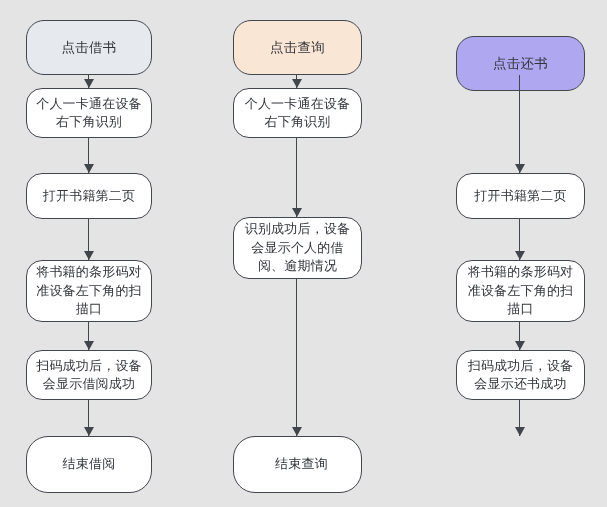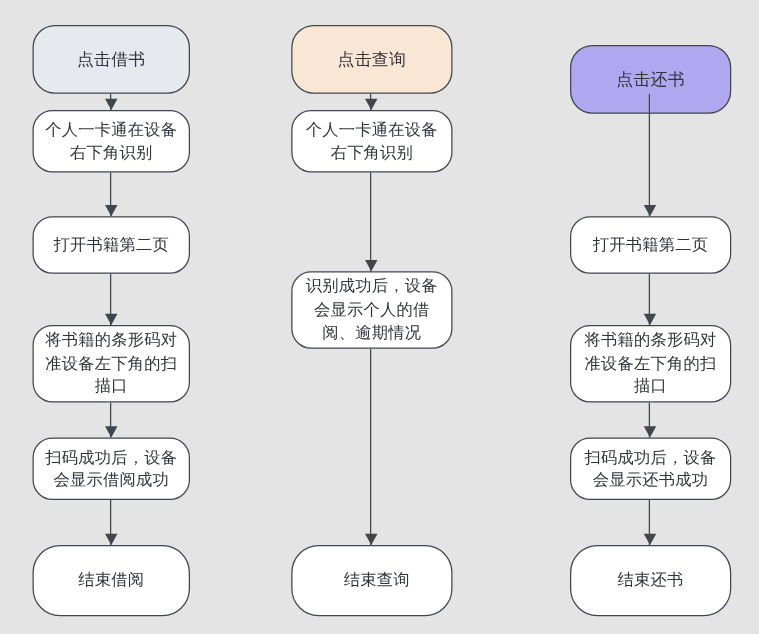--- a/index.html
+++ b/index.html
@@ -150,17 +150,14 @@
   </div>
   <div class="edge" style="left:519px; top:322px; height:28px;"></div>
   <div class="arrowhead" style="left:515px; top:341px;"></div>
 
   <div class="node" style="left:456px; top:350px; width:129px; height:50px;">
     <span class="label">扫码成功后，设备会显示还书成功</span>
   </div>
   <div class="edge" style="left:519px; top:400px; height:36px;"></div>
   <div class="arrowhead" style="left:515px; top:427px;"></div>
 
-  <div class="node terminal" style="left:456px; top:436px; width:129px; height:57px;">
-    <span class="label">结束还书</span>
-  </div>
 
 </div>
 
 </body></html>

